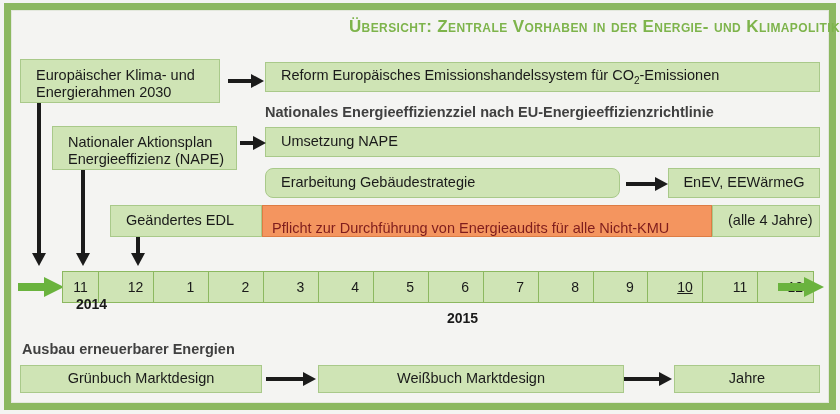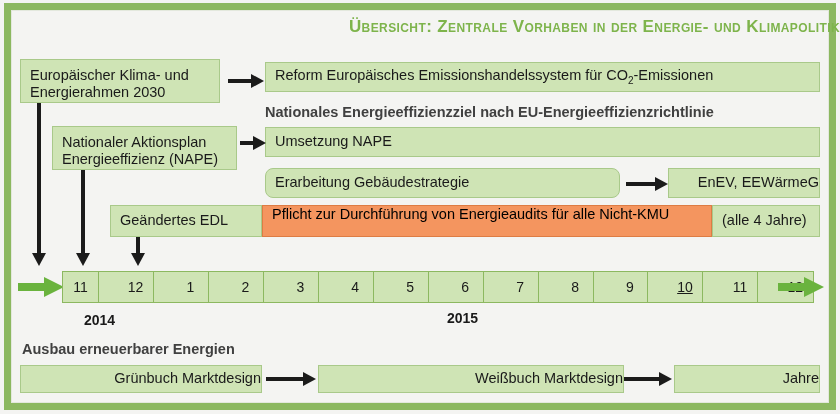--- a/index.html
+++ b/index.html
@@ -57,40 +57,40 @@
   
   .gbox {
     position: absolute;
     background: #cfe4b5;
     border: 1px solid #a9c98a;
     box-sizing: border-box;
     color: #1a1a1a;
     font-size: 14.5px;
     display: flex;
     align-items: center;
-    padding-left: 9px;
+    padding-left: 15px;
     line-height: 1.18;
   }
   .gbox.center {
-    justify-content: flex-end;
+    justify-content: center;
     padding-left: 0;
   }
   .gbox.two-line {
     display: block;
     padding-top: 7px;
   }
   .obox {
     position: absolute;
     background: #f4955f;
     border: 1px solid #dd7c44;
     box-sizing: border-box;
-    color: #000000;
+    color: #7f1d1d;
     font-size: 14.5px;
     display: flex;
-    align-items: flex-start;
+    align-items: flex-end;
     padding-left: 9px;
   }
   .plain-label {
     position: absolute;
     color: #404040;
     font-size: 14.5px;
     font-weight: bold;
     white-space: nowrap;
   }
 
@@ -266,21 +266,21 @@
     <div class="tl-cell" style="width:53.7px;">9</div>
     <div class="tl-cell" style="width:53.7px;text-decoration:underline;">10</div>
     <div class="tl-cell" style="width:53.7px;">11</div>
     <div class="tl-cell" style="width:53.7px;">12</div>
   </div>
 
   <svg class="garrow" style="left:778px; top:276px;" width="46" height="22" viewBox="0 0 46 22">
     <polygon points="0,7 26,7 26,1 46,11 26,21 26,15 0,15" fill="#6ab33e"></polygon>
   </svg>
 
-  <div class="year-label" style="left:76px; top:312px;margin-left:8px;">2014</div>
+  <div class="year-label" style="left:76px; top:296px;">2014</div>
   <div class="year-label" style="left:447px; top:310px;">2015</div>
 
   <div class="plain-label" style="left:22px; top:341px;">Ausbau erneuerbarer Energien</div>
 
   <div class="gbox center" style="left:20px; top:365px; width:242px; height:28px;">
     <span>Grünbuch Marktdesign</span>
   </div>
 
   <div class="harrow" style="left:266px; top:372px; width:50px;">
     <div class="shaft" style="width:37px;"></div>

